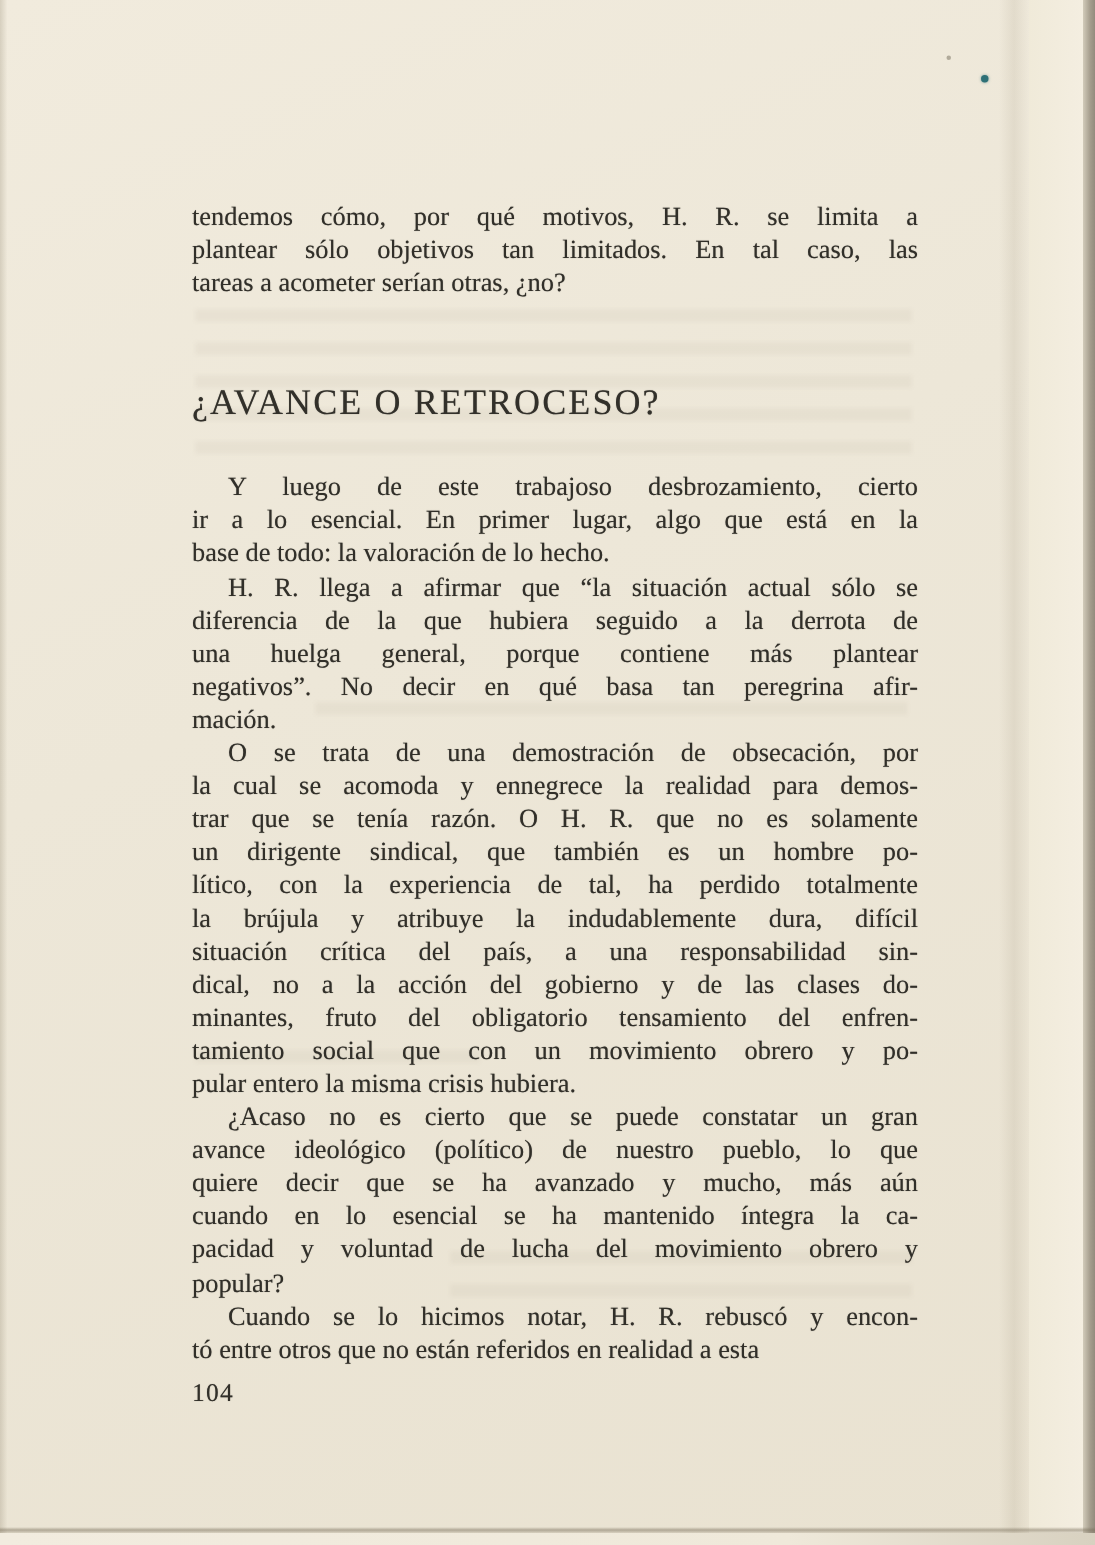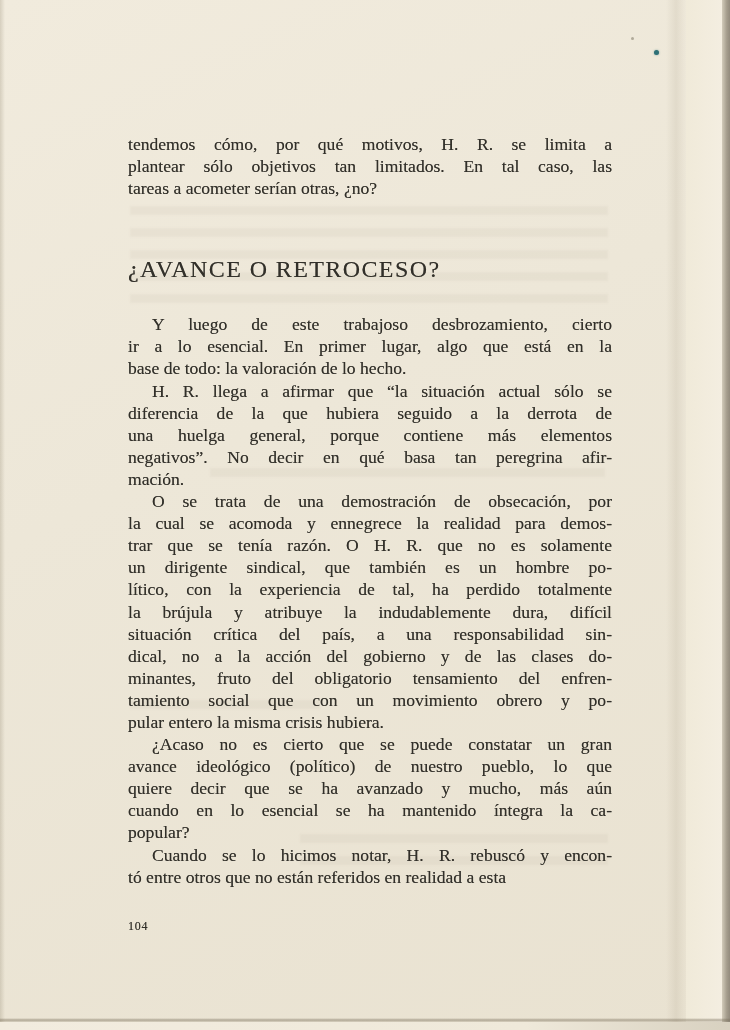--- a/index.html
+++ b/index.html
@@ -47,21 +47,21 @@
   .line{min-height:22.1px;}
   .justified{text-align:justify;text-align-last:justify;}
   .paragraph.indent .line:first-child{padding-left:24px;}
   .heading{
     margin-top:58px;margin-bottom:32px;
     font-size:24px;line-height:24px;letter-spacing:1.4px;
     color:#32302a;
   }
   .page-number{
     position:absolute;left:128px;top:919px;
-    font-size:12px;letter-spacing:.8px;color:#312f29;
+    font-size:17px;letter-spacing:.8px;color:#312f29;
     text-shadow:0 0 .6px rgba(49,47,41,.55);
   }
 </style>
 </head>
 <body>
 
 <div class="scan">
 
   <div class="left-edge"></div>
   <div class="right-seam"></div>
@@ -86,21 +86,21 @@
       </div>
       <div class="heading">¿AVANCE O RETROCESO?</div>
       <div class="paragraph indent">
         <div class="line justified">Y luego de este trabajoso desbrozamiento, cierto</div>
         <div class="line justified">ir a lo esencial. En primer lugar, algo que está en la</div>
         <div class="line">base de todo: la valoración de lo hecho.</div>
       </div>
       <div class="paragraph indent">
         <div class="line justified">H. R. llega a afirmar que “la situación actual sólo se</div>
         <div class="line justified">diferencia de la que hubiera seguido a la derrota de</div>
-        <div class="line justified">una huelga general, porque contiene más elementos</div>
+        <div class="line justified">una huelga general, porque contiene más plantear</div>
         <div class="line justified">negativos”. No decir en qué basa tan peregrina afir-</div>
         <div class="line">mación.</div>
       </div>
       <div class="paragraph indent">
         <div class="line justified">O se trata de una demostración de obsecación, por</div>
         <div class="line justified">la cual se acomoda y ennegrece la realidad para demos-</div>
         <div class="line justified">trar que se tenía razón. O H. R. que no es solamente</div>
         <div class="line justified">un dirigente sindical, que también es un hombre po-</div>
         <div class="line justified">lítico, con la experiencia de tal, ha perdido totalmente</div>
         <div class="line justified">la brújula y atribuye la indudablemente dura, difícil</div>
@@ -108,20 +108,21 @@
         <div class="line justified">dical, no a la acción del gobierno y de las clases do-</div>
         <div class="line justified">minantes, fruto del obligatorio tensamiento del enfren-</div>
         <div class="line justified">tamiento social que con un movimiento obrero y po-</div>
         <div class="line">pular entero la misma crisis hubiera.</div>
       </div>
       <div class="paragraph indent">
         <div class="line justified">¿Acaso no es cierto que se puede constatar un gran</div>
         <div class="line justified">avance ideológico (político) de nuestro pueblo, lo que</div>
         <div class="line justified">quiere decir que se ha avanzado y mucho, más aún</div>
         <div class="line justified">cuando en lo esencial se ha mantenido íntegra la ca-</div>
+        <div class="line justified">pacidad y voluntad de lucha del movimiento obrero y</div>
         <div class="line">popular?</div>
       </div>
       <div class="paragraph indent">
         <div class="line justified">Cuando se lo hicimos notar, H. R. rebuscó y encon-</div>
         <div class="line">tó entre otros que no están referidos en realidad a esta</div>
       </div>
     </main>
 
   <div class="page-number">104</div>
 

